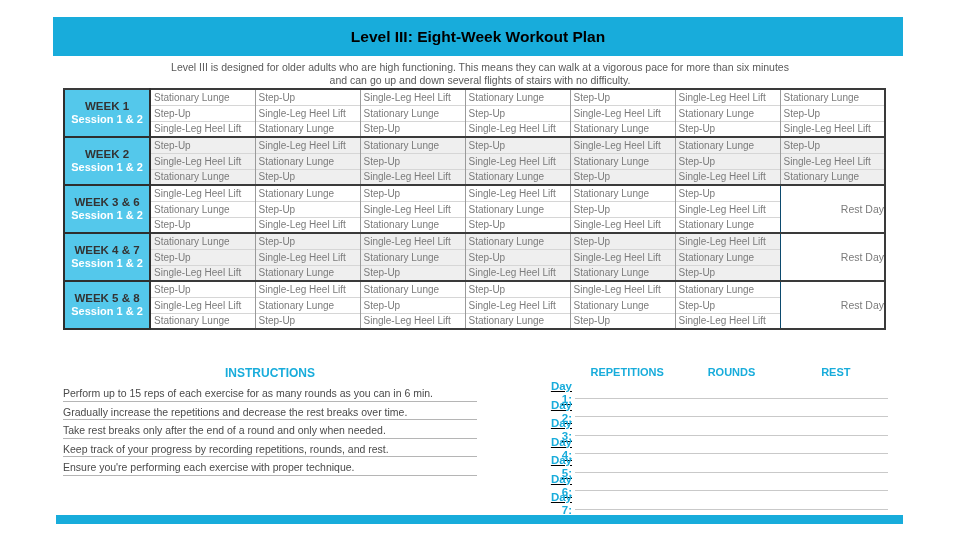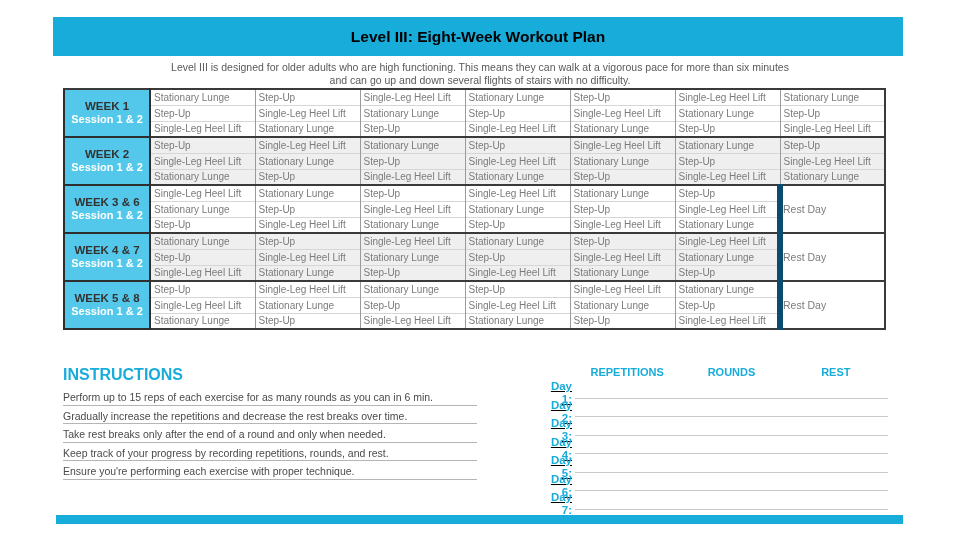--- a/index.html
+++ b/index.html
@@ -23,25 +23,25 @@
   col.wcol { width: 86px; }
   td.ex { font-size: 10px; color: #7b7b7b; height: 16px; padding: 0 1px 0 3px;
     border-left: 1px solid #9a9a9a; white-space: nowrap; overflow: hidden; background: #fff; }
   tr.block-start td { border-top: 2px solid #3a3a3a; }
   tr.block-inner td { border-top: 1px solid #d6d6d6; }
   td.sh { background: var(--shaded); }
   td.week-cell { background: var(--weekcell); border: 2px solid #2e2e2e;
     text-align: center; vertical-align: middle; }
   .wk { font-weight: bold; font-size: 11.5px; color: #333; line-height: 13px; }
   .sess { font-weight: bold; font-size: 11px; color: #fff; line-height: 13px; }
-  td.rest { text-align: left; vertical-align: middle; font-size: 10.5px; color: #7b7b7b;
-    border-left: 6px solid #0c4a6e; background: #fff; }
+  td.rest { text-align: right; vertical-align: middle; font-size: 10.5px; color: #7b7b7b;
+    border-left: 1px solid #0c4a6e; background: #fff; }
 
   .instructions { position: absolute; left: 63px; top: 366px; width: 414px; }
-  .instructions .heading { color: var(--accent); font-weight: bold; font-size: 16px; margin-bottom: 3px; }
+  .instructions .heading { color: var(--accent); font-weight: bold; font-size: 12px; margin-bottom: 3px; text-align: center; }
   .instr-item { font-size: 10.5px; color: #4a4a4a; height: 18.6px; line-height: 15px;
     padding-top: 3px; border-bottom: 1px solid #b5b5b5; white-space: nowrap; overflow: hidden; }
 
   .log { position: absolute; left: 539px; top: 366px; width: 349px; }
   .log-headers { display: flex; margin-left: 36px; }
   .log-header { flex: 1; text-align: center; color: var(--accent); font-weight: bold; font-size: 11px; }
   .log-rows { margin-top: 2px; }
   .log-row { display: flex; align-items: flex-start; height: 18.5px; text-decoration: underline; }
   .log-label { width: 36px; text-align: right; color: var(--accent); font-weight: bold;
     font-size: 11.5px; padding-right: 3px; line-height: 13px; }

